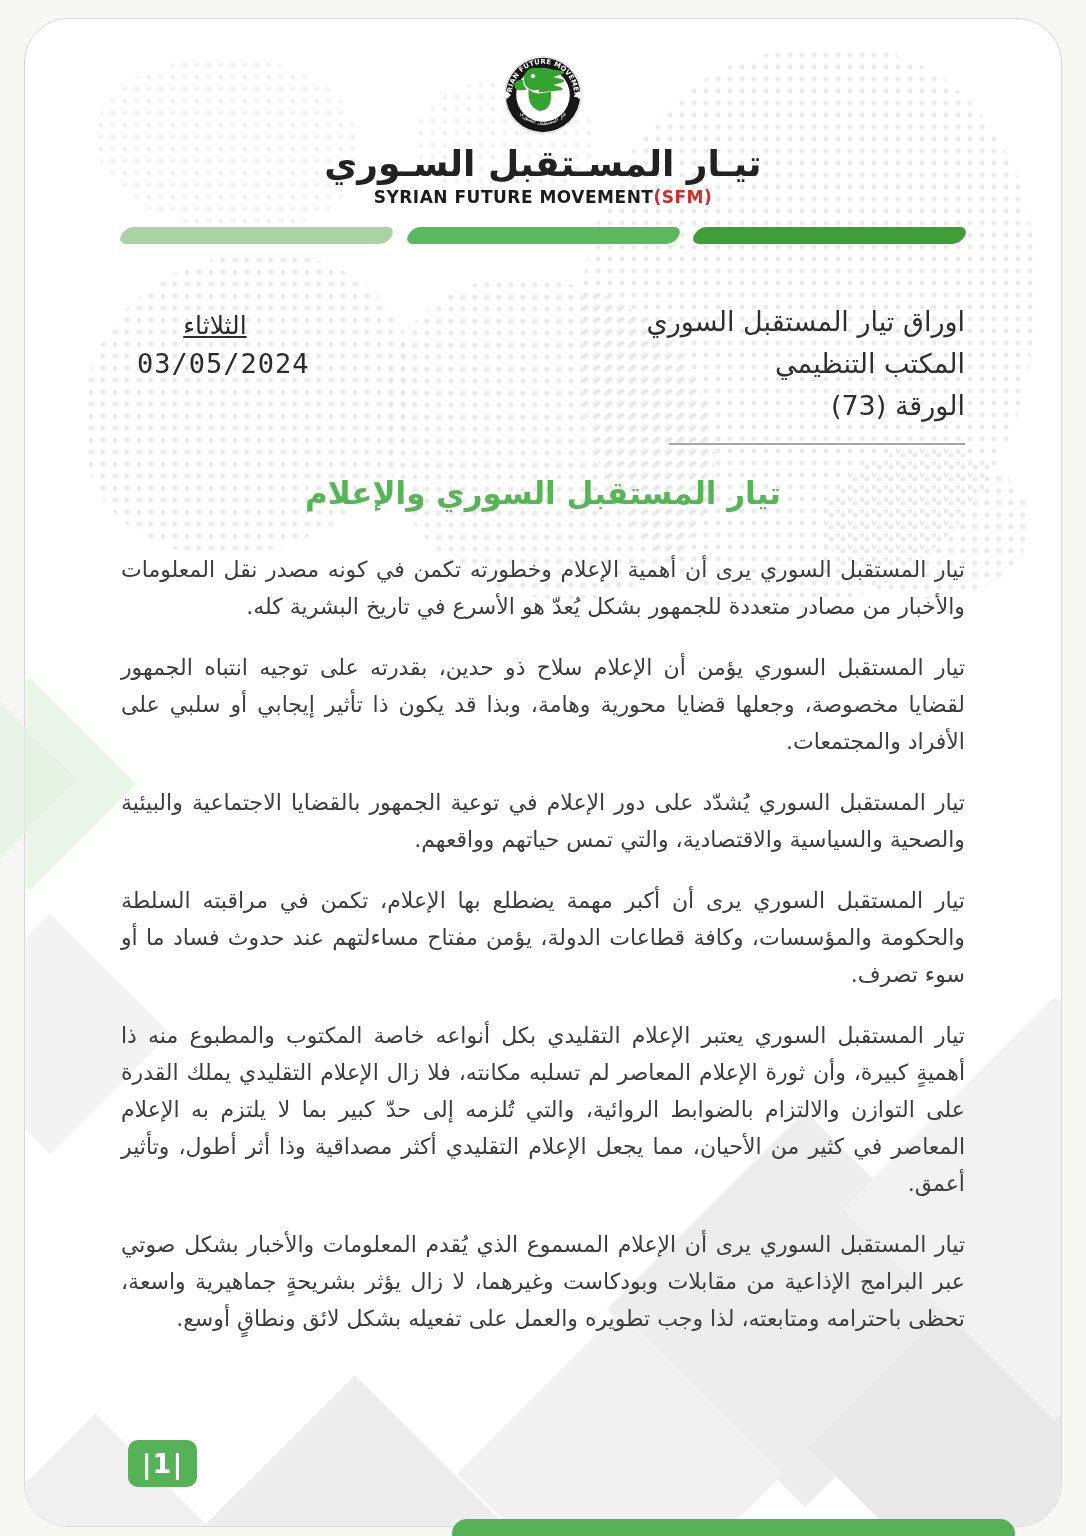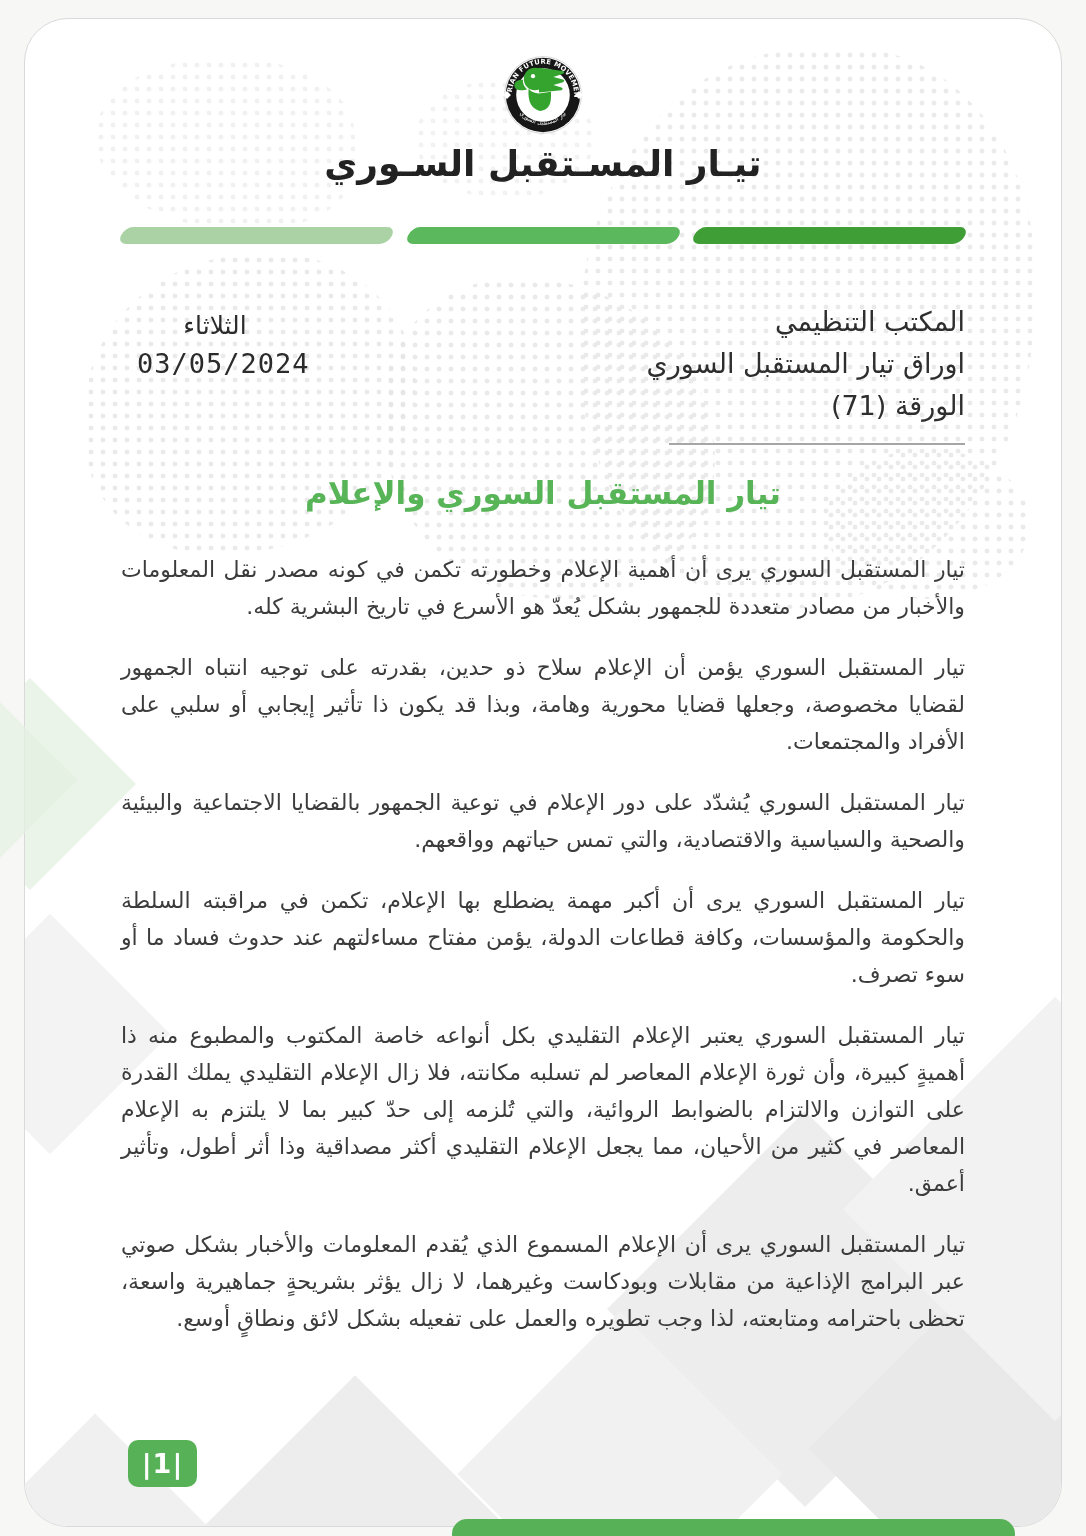--- a/index.html
+++ b/index.html
@@ -47,21 +47,21 @@
   .bar{flex:1;border-radius:9px;transform:skewX(-24deg);}
   .bar.light{background:#aad2a5;}
   .bar.mid{background:#5cb85c;}
   .bar.dark{background:#3f9e35;}
   
   .header-block{position:absolute;top:282px;left:96px;right:96px;height:170px;z-index:2;}
   .h-right{position:absolute;right:0;top:0;text-align:right;direction:rtl;color:#2e2e2e;}
   .h-right .line{font-size:27px;line-height:42px;font-weight:500;}
   .h-sep{width:296px;border:none;border-top:2px solid #a6a6a6;margin:16px 0 0 auto;}
   .h-left{position:absolute;left:16px;top:10px;width:156px;text-align:center;color:#2b2b2b;}
-  .weekday{font-size:25px;font-weight:500;direction:rtl;}
+  .weekday{font-size:25px;font-weight:500;direction:rtl;text-decoration:underline;}
   .date{font-family:"DejaVu Sans Mono","Liberation Mono",monospace;font-size:27px;
     letter-spacing:1px;margin-top:8px;}
   
   .doc-title{position:absolute;top:456px;left:0;right:0;text-align:center;z-index:2;
     color:#57b457;font-size:31px;font-weight:bold;direction:rtl;}
   
   .body-text{position:absolute;top:532px;left:96px;right:96px;z-index:2;
     direction:rtl;text-align:justify;color:#3c3c3c;font-size:22px;line-height:37px;}
   .body-text p{margin:0 0 24px 0;}
   
@@ -113,33 +113,34 @@
         </text>
         <g fill="#34a42f">
           <path d="M45,16 L75,20 Q78,21.5 75,23.5 L63,27.5 L75,30.5 Q78,32 75,34 L63,37.5 L73,40.5 Q76,42 73,44 L45,47 Z"></path>
           <path d="M25,31 Q14,31 14,38 Q15,45 25,44 L30,43 Q24,37 25,31 Z"></path>
           <circle cx="40" cy="30" r="14"></circle>
           <path d="M32,42 Q30,66 46,70 Q60,69 60,52 L60,46 L45,48 Q36,48 32,42 Z"></path>
           <circle cx="37.5" cy="26.5" r="2.7" fill="#ffffff"></circle>
         </g>
       </svg>
       <div class="brand-ar">تيـار المسـتقبل السـوري</div>
+      <div class="brand-en"><span>SYRIAN FUTURE MOVEMENT</span><span class="sfm">(SFM)</span></div>
     </div>
 
     <div class="bars">
       <div class="bar light"></div>
       <div class="bar mid"></div>
       <div class="bar dark"></div>
     </div>
 
     <div class="header-block">
       <div class="h-right">
+        <div class="line">اوراق تيار المستقبل السوري</div>
         <div class="line">المكتب التنظيمي</div>
-        <div class="line">اوراق تيار المستقبل السوري</div>
-        <div class="line">الورقة (71)</div>
+        <div class="line">الورقة (73)</div>
         <hr class="h-sep">
       </div>
       <div class="h-left">
         <div class="weekday">الثلاثاء</div>
         <div class="date" dir="ltr">03/05/2024</div>
       </div>
     </div>
 
     <div class="doc-title">تيار المستقبل السوري والإعلام</div>
 

